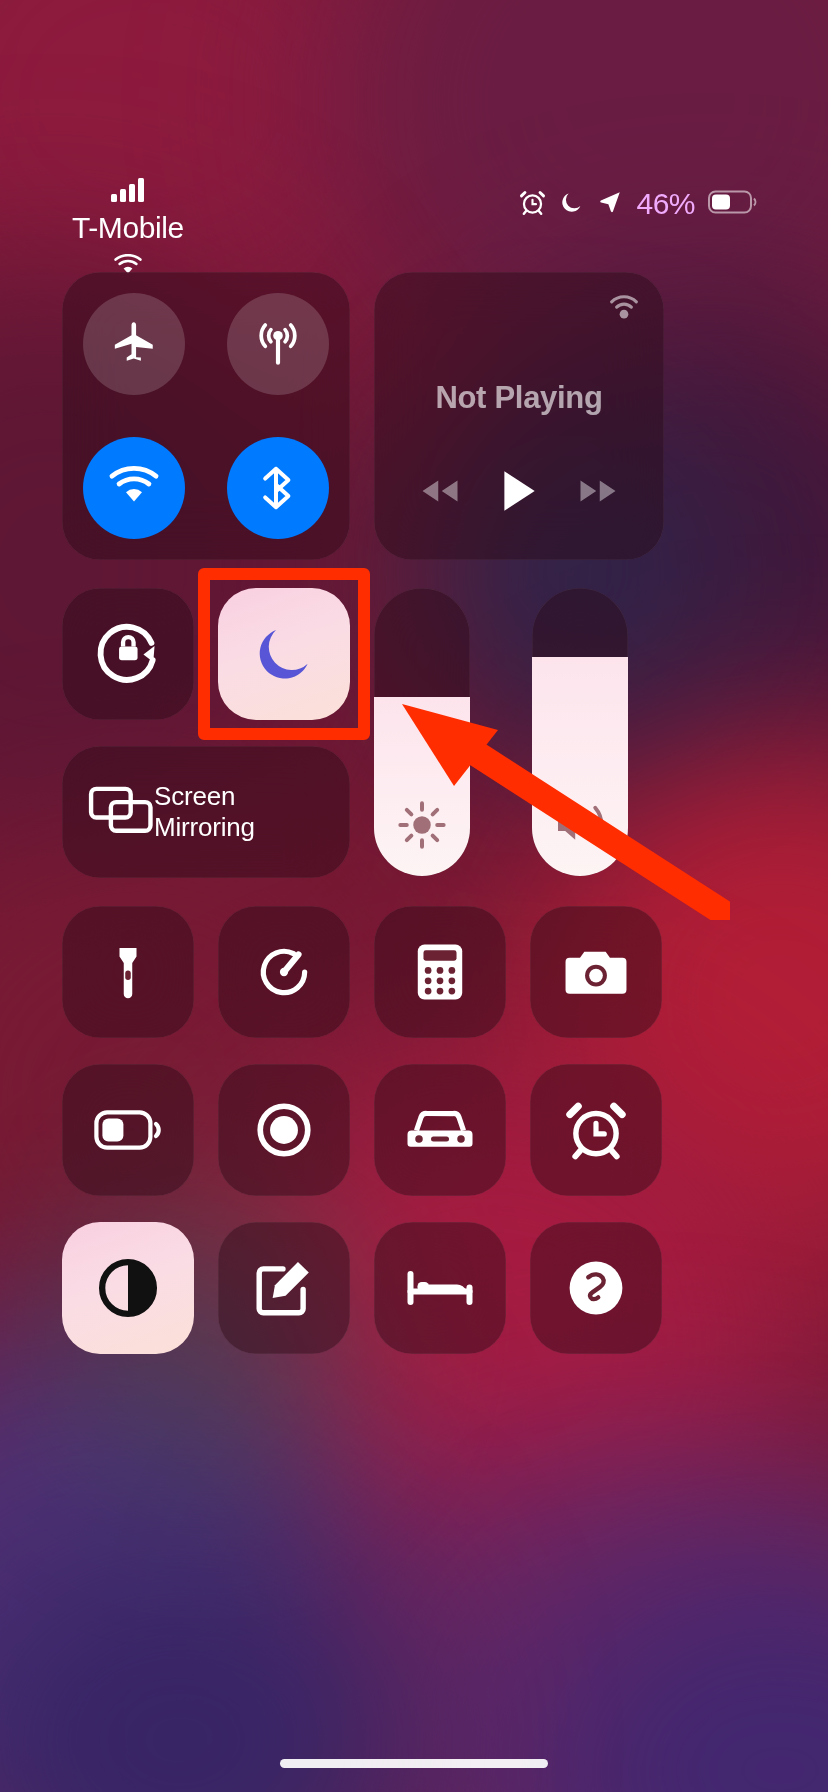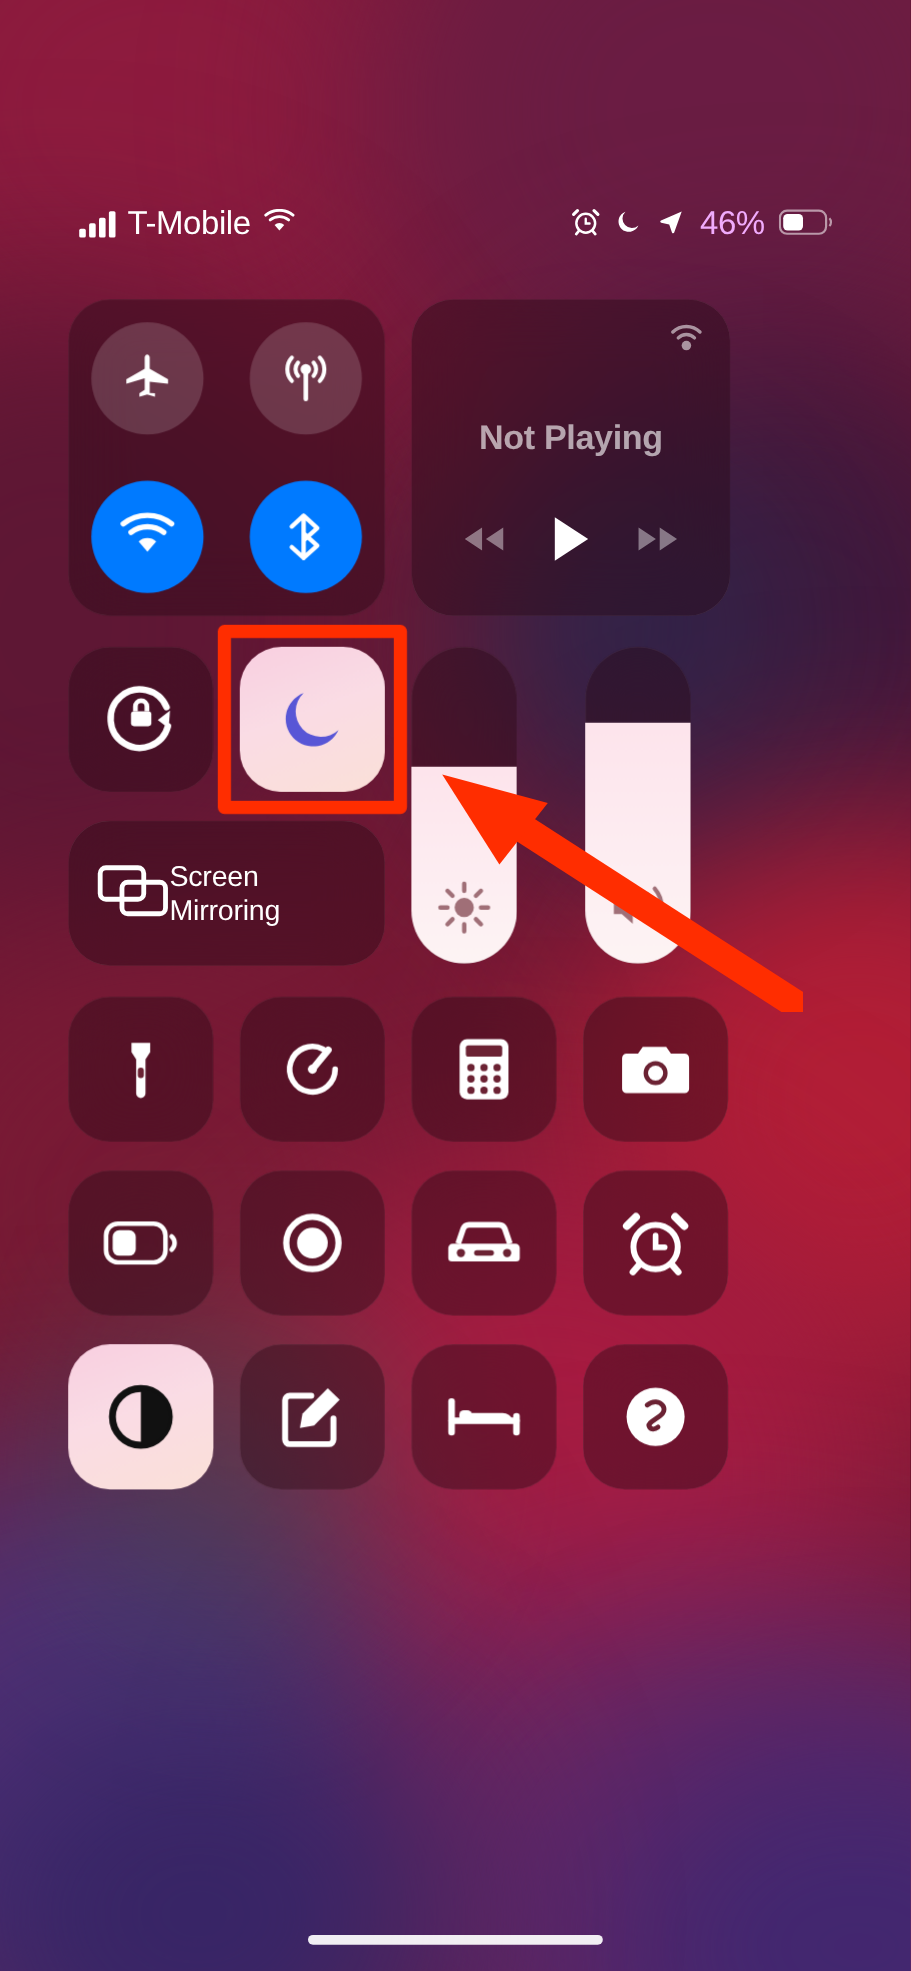--- a/index.html
+++ b/index.html
@@ -19,21 +19,21 @@
   .bg-layer { position:absolute; inset:0; }
   .blob { position:absolute; border-radius:50%; filter:blur(90px); }
 
   
   .statusbar {
     position:absolute; top:178px; left:0; width:828px; height:52px;
     display:flex; align-items:center; color:#fff;
   }
   .sb-left {
     position:absolute; left:72px; top:0; height:52px;
-    display:flex; align-items:center; gap:11px;
+    display:flex; align-items:center; gap:11px;flex-direction:column;
   }
   .sb-right {
     position:absolute; right:70px; top:0; height:52px;
     display:flex; align-items:center; gap:13px;
   }
   .carrier {
     font-size:30px; font-weight:500; letter-spacing:-0.4px;
     color:#fff; line-height:1;
   }
   .batt-pct {

